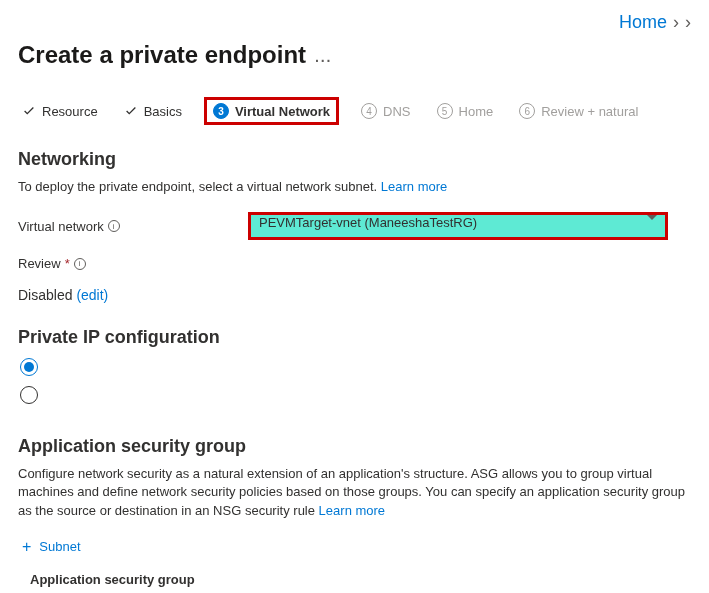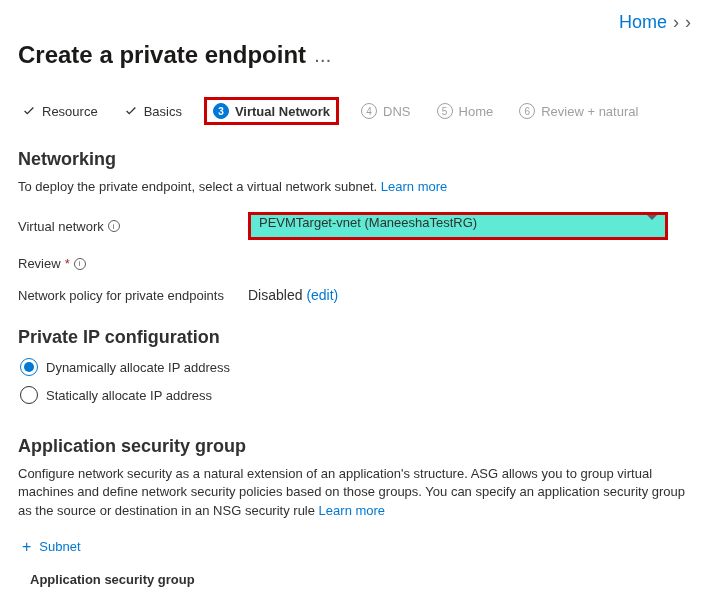--- a/index.html
+++ b/index.html
@@ -108,35 +108,32 @@
 
 <div class="form-row">
   <div class="form-label">
     <span>Review</span>
       <span class="req">*</span>
     <span class="info-icon">i</span>
   </div>
 </div>
 
 <div class="form-row">
-  <div class="form-label">Network policy for private endpoints</div>
   <div class="policy-val">
     <span>Disabled</span>
     <a>(edit)</a>
   </div>
 </div>
 
 <div class="section-title" style="">Private IP configuration</div>
 <div class="radio-row">
   <span class="radio checked"></span>
-  <span>Dynamically allocate IP address</span>
 </div>
 <div class="radio-row">
   <span class="radio"></span>
-  <span>Statically allocate IP address</span>
 </div>
 
 <div class="section-title" style="margin-top:32px">Application security group</div>
 <div class="desc">
   <span>Configure network security as a natural extension of an application's structure. ASG allows you to group virtual machines and define network security policies based on those groups. You can specify an application security group as the source or destination in an NSG security rule</span>
   <a>Learn more</a>
 </div>
 
 <div class="create-btn">
   <span class="plus">+</span>

